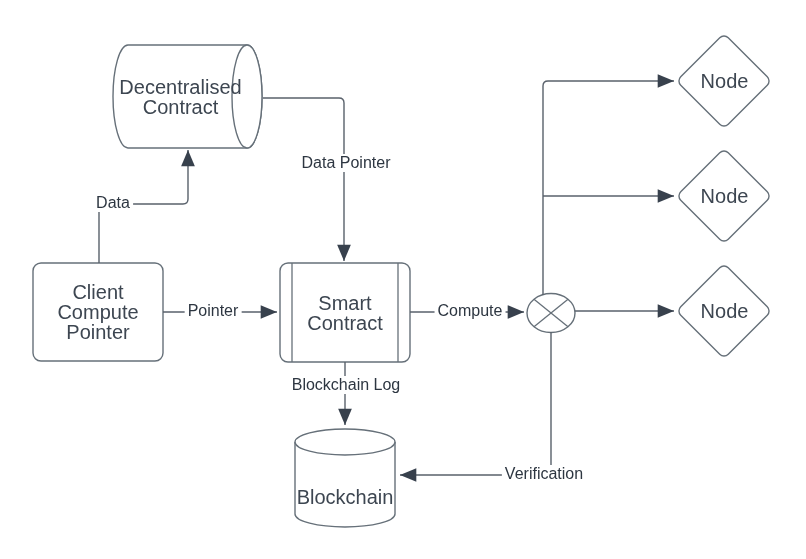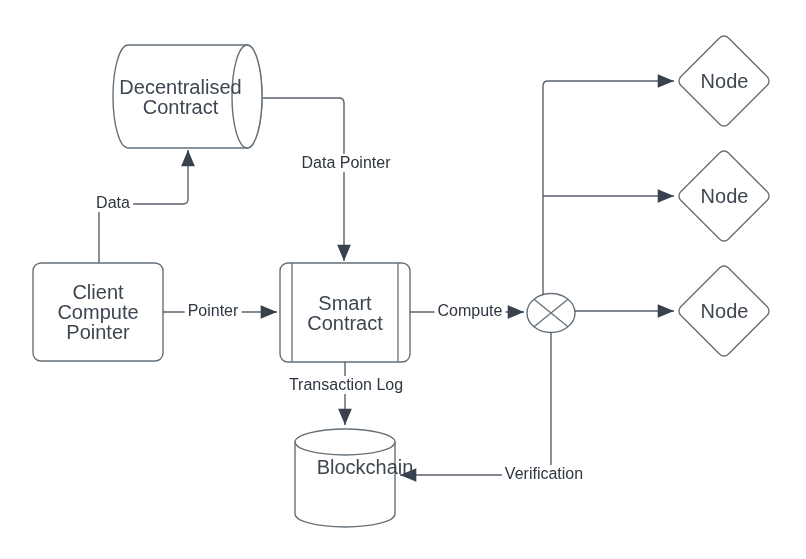--- a/index.html
+++ b/index.html
@@ -110,24 +110,24 @@
   <div class="shape-label" style="left:677px; top:33px; width:95px; height:95px;">
     <span>Node</span>
   </div>
   <div class="shape-label" style="left:677px; top:148px; width:95px; height:95px;">
     <span>Node</span>
   </div>
   <div class="shape-label" style="left:677px; top:263px; width:95px; height:95px;">
     <span>Node</span>
   </div>
 
-  <div class="shape-label" style="left:295px; top:424px; width:100px; height:86px;padding-left:20px;">
+  <div class="shape-label" style="left:295px; top:454px; width:100px; height:86px;">
     <span>Blockchain</span>
   </div>
 
   <span class="edge-label" style="left:113px; top:203px;text-align:center;">Data</span>
   <span class="edge-label" style="left:346px; top:163px;">Data Pointer</span>
   <span class="edge-label" style="left:213px; top:311px;">Pointer</span>
   <span class="edge-label" style="left:470px; top:311px;">Compute</span>
-  <span class="edge-label" style="left:346px; top:385px;">Transaction Log</span>
+  <span class="edge-label" style="left:346px; top:385px;">Blockchain Log</span>
   <span class="edge-label" style="left:544px; top:474px;">Verification</span>
 
 </div>
 
 </body></html>

